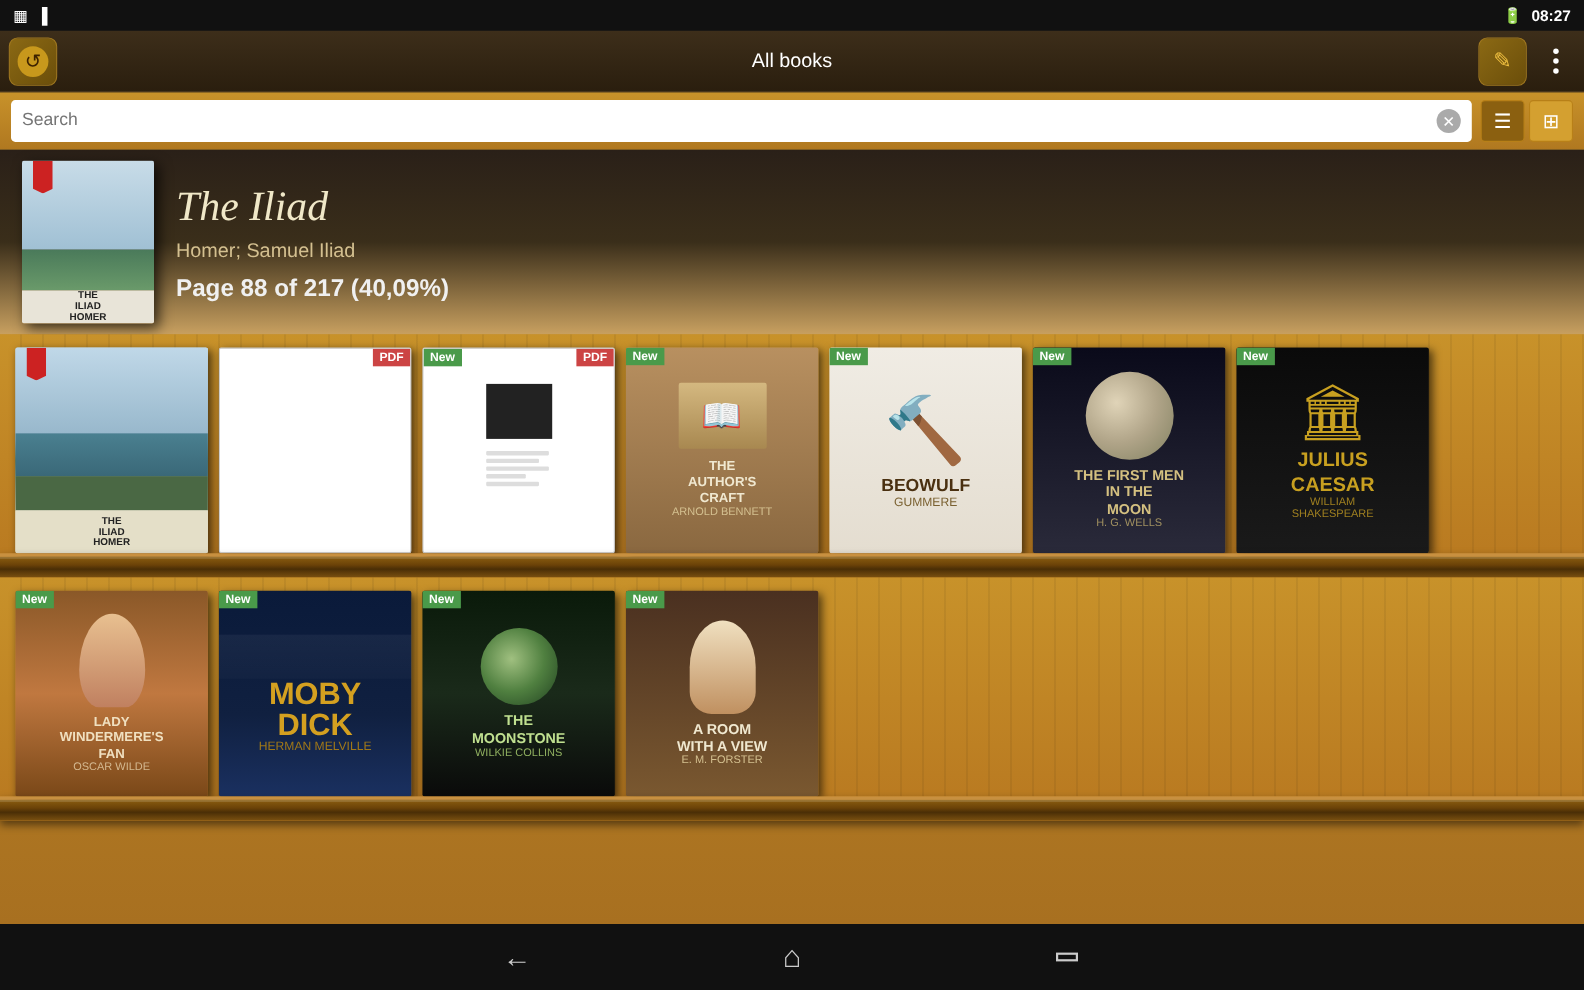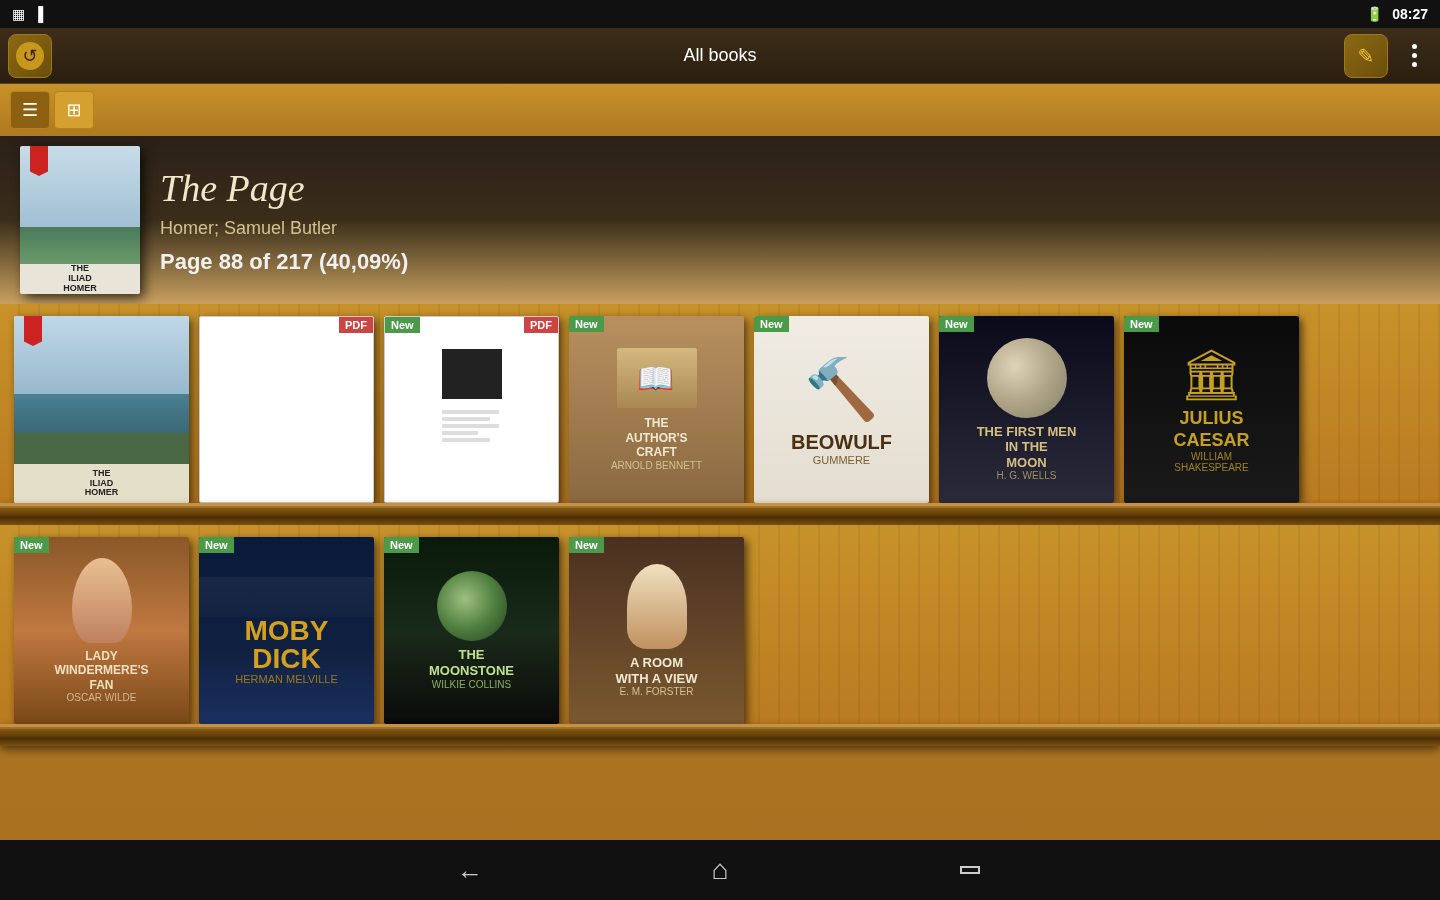--- a/index.html
+++ b/index.html
@@ -370,21 +370,21 @@
     .authors-craft-author { color: #d4c090; font-size: 10px; }
 
     .cover-beowulf {
       background: linear-gradient(180deg, #f0ece4 0%, #e4ddd0 100%);
       display: flex;
       flex-direction: column;
       align-items: center;
       justify-content: center;
     }
     .beowulf-hammer { font-size: 60px; color: #8a7040; margin-bottom: 6px; }
-    .beowulf-title { font-size: 20px; font-weight: bold; color: #4a3010; }
+    .beowulf-title { font-size: 16px; font-weight: bold; color: #4a3010; }
     .beowulf-author { font-size: 11px; color: #7a6030; }
 
     .cover-first-men {
       background: linear-gradient(180deg, #0a0a1a 0%, #1a1a2a 50%, #2a2a3a 100%);
       display: flex;
       flex-direction: column;
       align-items: center;
       justify-content: center;
     }
     .moon-img { width: 80px; height: 80px; border-radius: 50%; background: radial-gradient(circle at 35% 35%, #e0d4b8, #b0a488, #808060); margin-bottom: 6px; }
@@ -514,40 +514,44 @@
     <div class="edit-btn">✎</div>
     <div class="menu-btn">
       <div class="menu-dot"></div>
       <div class="menu-dot"></div>
       <div class="menu-dot"></div>
     </div>
   </div>
 </div>
 
 <div id="search-bar">
+  <div class="search-input-wrap">
+    <input class="search-input" type="text" placeholder="Search" style="">
+    <div class="search-clear">✕</div>
+  </div>
   <div class="view-btns">
     <div class="view-btn active">☰</div>
     <div class="view-btn">⊞</div>
   </div>
 </div>
 
 <div id="main-content">
 
   <div id="featured-book">
     <div class="featured-book-cover">
       <div class="featured-cover-sky"></div>
       <div class="featured-cover-land"></div>
       <div class="featured-cover-footer">
         <div class="featured-cover-title">THE<br>ILIAD<br>HOMER</div>
       </div>
       <div class="featured-cover-bookmark"></div>
     </div>
     <div class="featured-book-info">
-      <div class="featured-book-title">The Page</div>
-      <div class="featured-book-author">Homer; Samuel Butler</div>
+      <div class="featured-book-title">The Iliad</div>
+      <div class="featured-book-author">Homer; Samuel Iliad</div>
       <div class="featured-book-progress">Page 88 of 217 (40,09%)</div>
     </div>
   </div>
 
   <div class="shelf-section">
     <div class="shelf-wood-lines"></div>
     <div class="books-row">
 
       <div class="book-item">
         <div class="book-cover cover-iliad">

